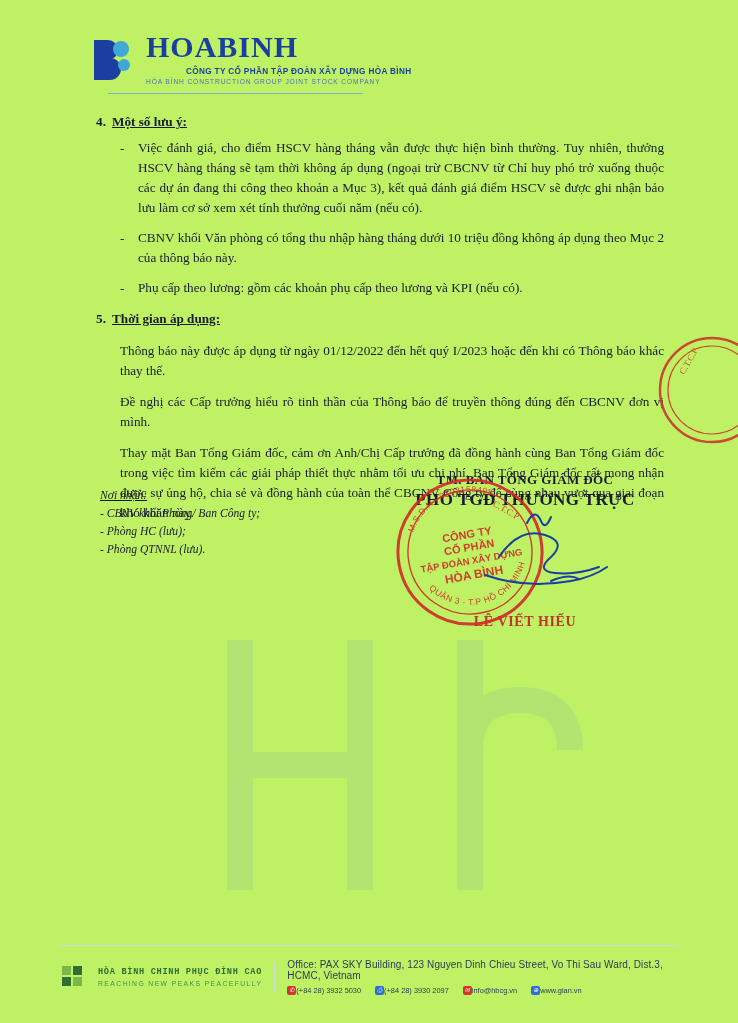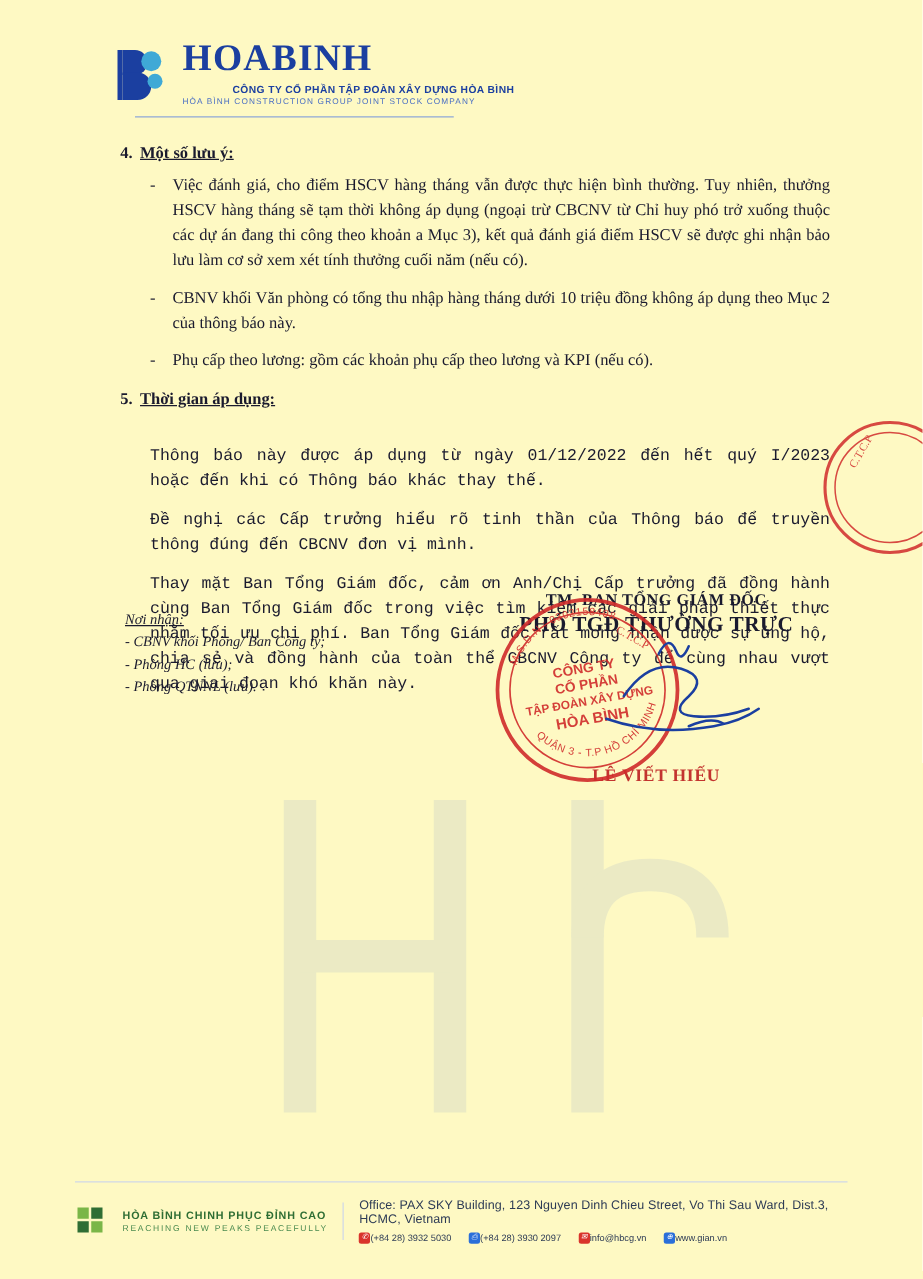--- a/index.html
+++ b/index.html
@@ -12,21 +12,21 @@
     height: 1023px;
     position: relative;
     overflow: hidden;
     font-family: "Liberation Serif", serif;
     color: #1a1a2e;
   }
 
   .page {
     position: absolute;
     inset: 0;
-    background: #fef9c3;
+    background: #bef264;
   }
 
   
   .watermark {
     position: absolute;
     left: 170px;
     top: 600px;
     width: 420px;
     height: 330px;
     opacity: 0.13;
@@ -115,21 +115,21 @@
 
   .bullets { margin: 6px 0 0 32px; }
   .bullet {
     display: flex;
     gap: 10px;
     margin-bottom: 10px;
   }
   .bullet .dash { flex: 0 0 8px; }
   .bullet .btext { text-align: justify; flex: 1; }
 
-  .paras { margin: 26px 0 0 32px; font-family: Liberation Mono, monospace; }
+  .paras { margin: 12px 0 0 32px; }
   .para {
     text-align: justify;
     margin-bottom: 11px;
   }
 
   
   .recipients {
     position: absolute;
     left: 100px;
     top: 487px;
@@ -213,21 +213,21 @@
     gap: 12px;
   }
   .f-logo {
     width: 26px;
     height: 26px;
     flex: 0 0 26px;
   }
   .f-logo svg { width: 100%; height: 100%; display: block; }
   .f-slogan-wrap { flex: 0 0 auto; }
   .f-slogan1 {
-    font-family: Liberation Sans, sans-serif;
+    font-family: Liberation Mono, monospace;
     font-size: 8.6px;
     font-weight: bold;
     color: #2f6e34;
     letter-spacing: 0.7px;
   }
   .f-slogan2 {
     font-family: "Liberation Sans", sans-serif;
     font-size: 6.8px;
     color: #4a8a4f;
     letter-spacing: 1.4px;

